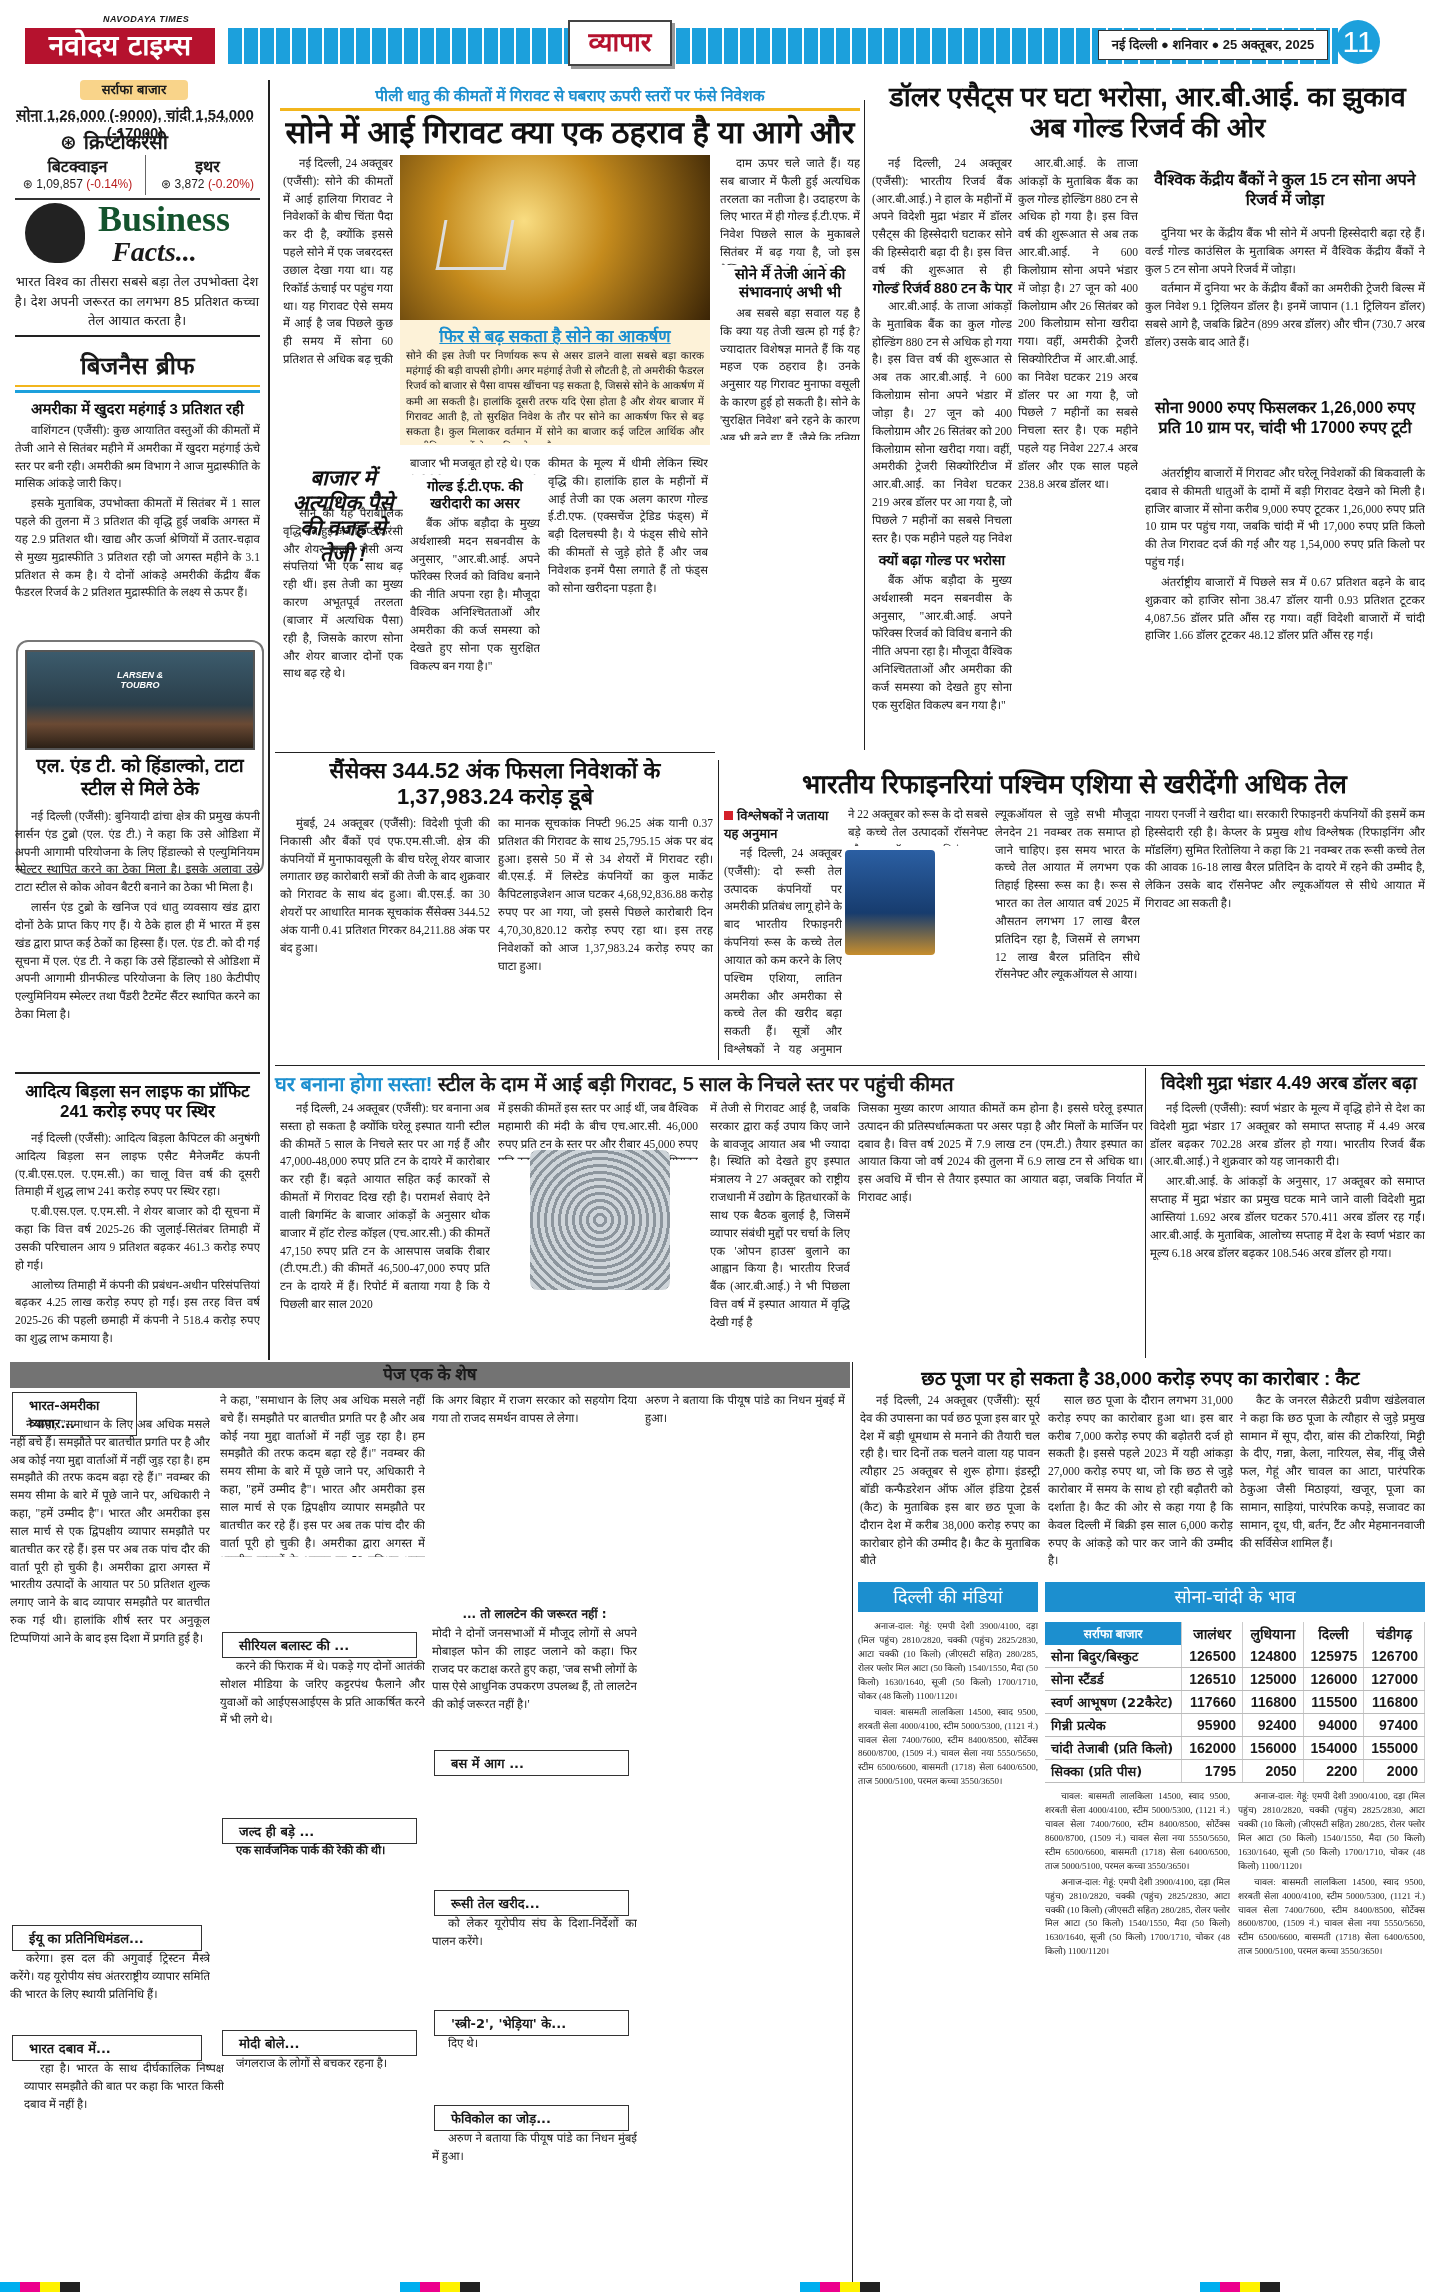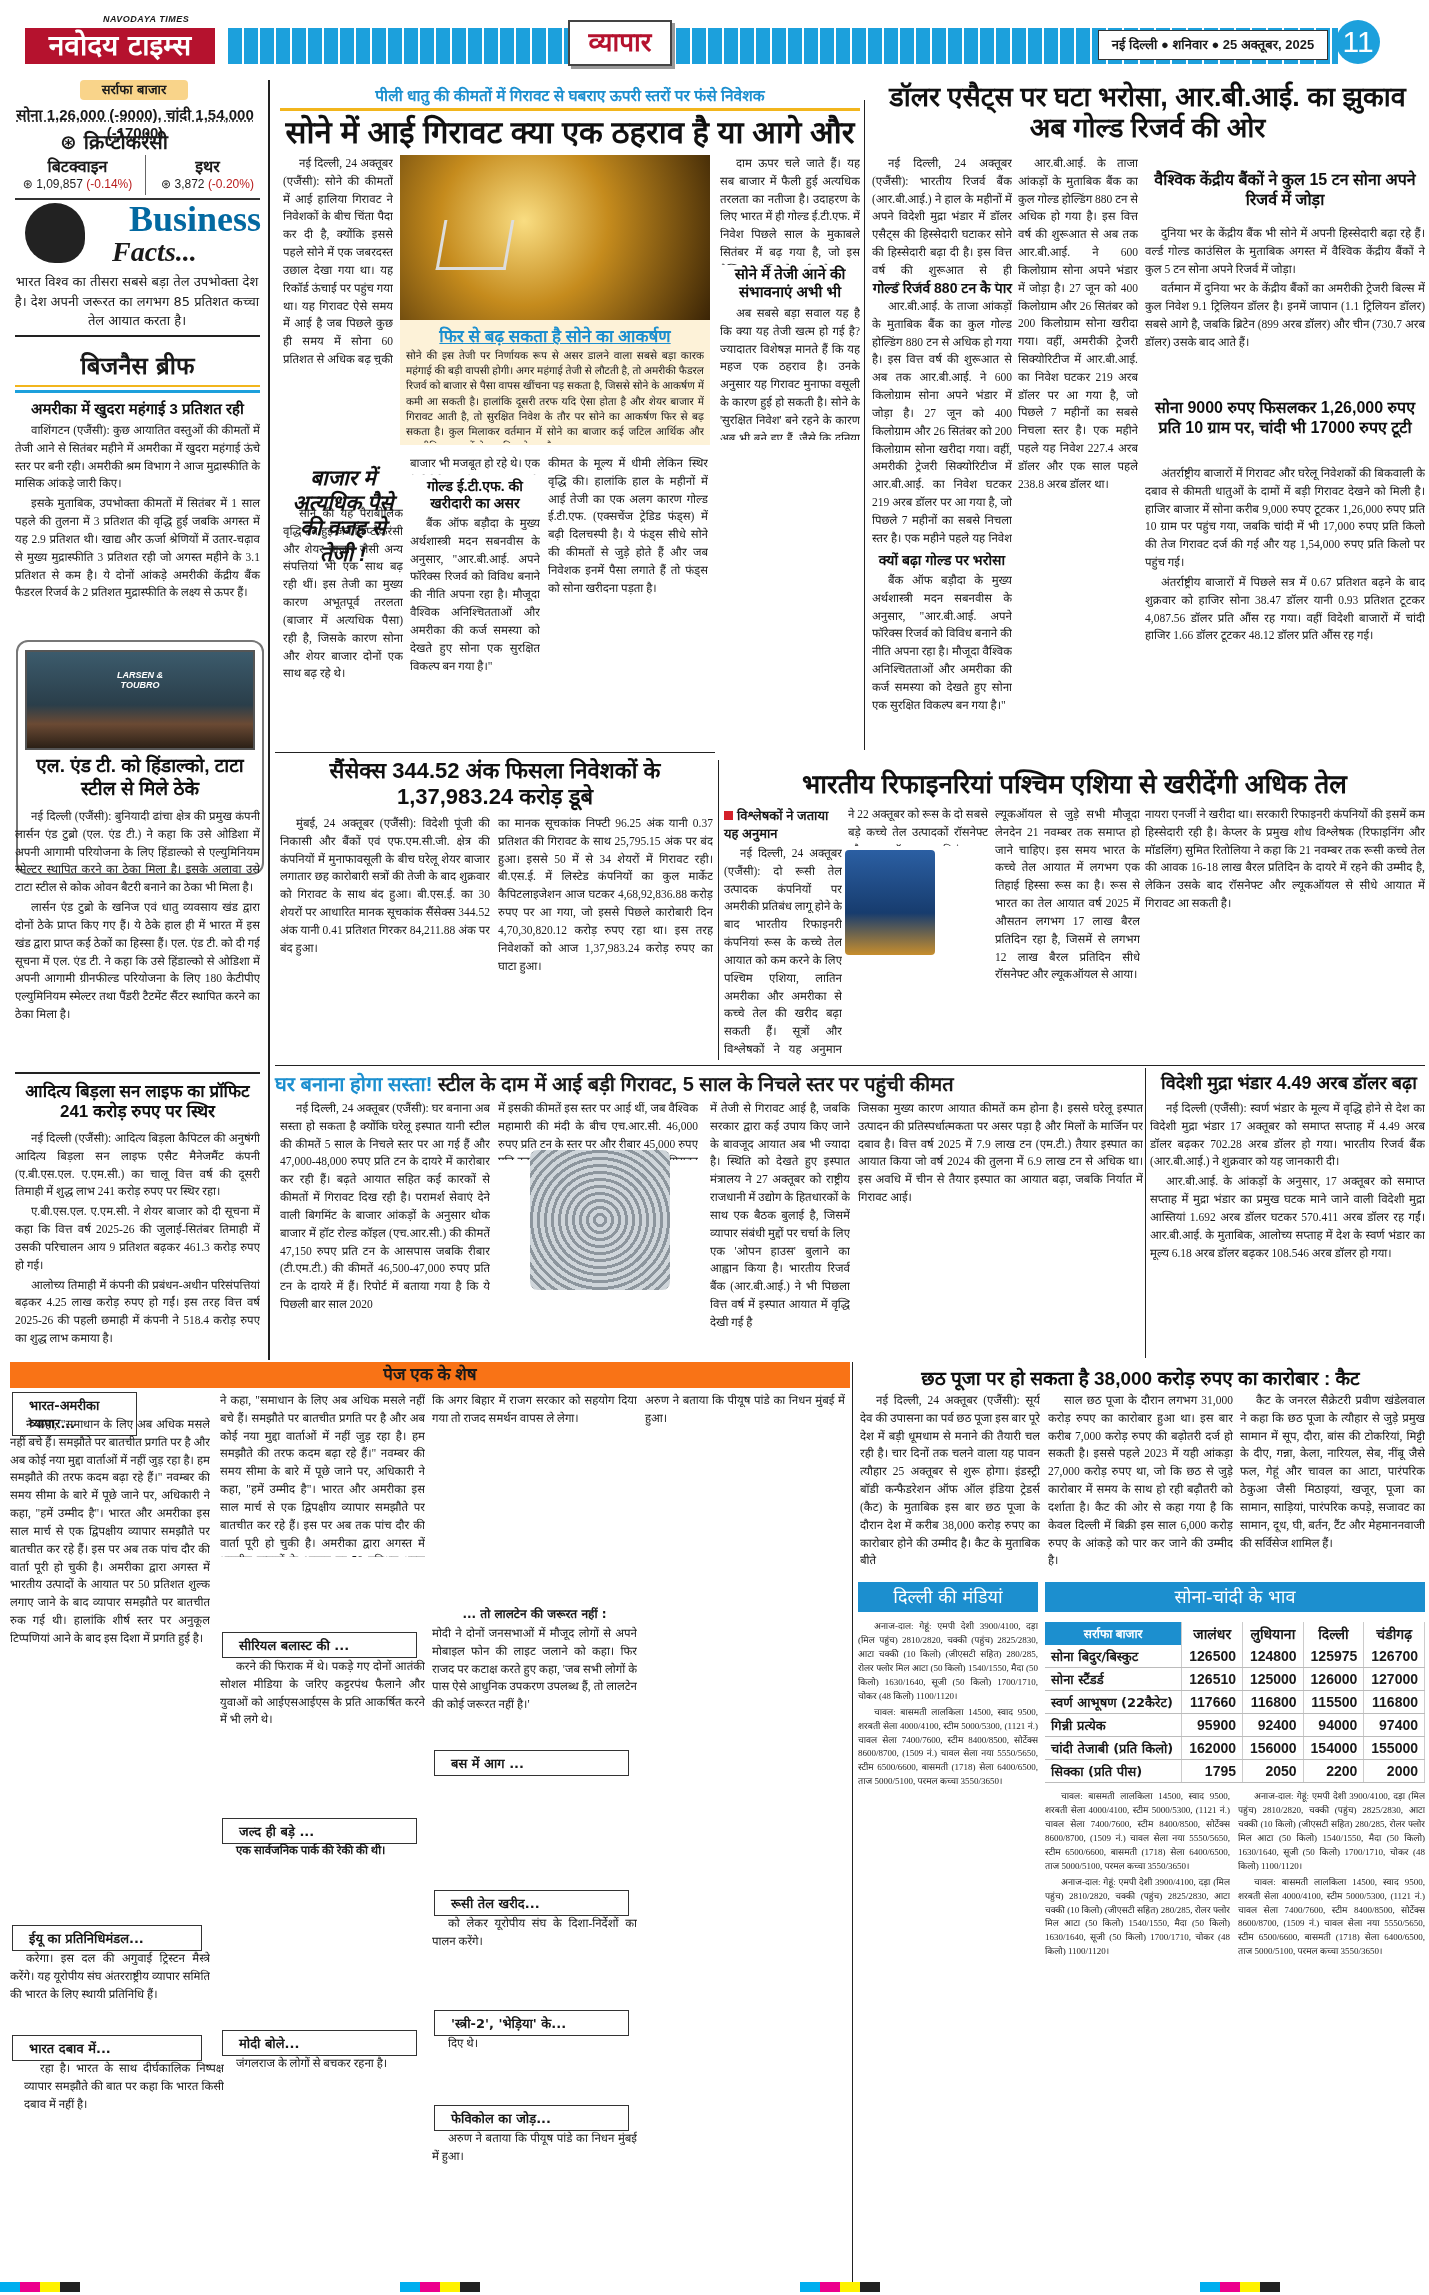--- a/index.html
+++ b/index.html
@@ -20,39 +20,39 @@
   
   .sarrafa-tag { left: 80px; top: 80px; width: 108px; height: 20px; background: #f9d48a; border-radius: 4px; font-size: 13px; font-weight: bold; text-align: center; line-height: 20px; font-family: "DejaVu Sans", sans-serif; }
   .rates-line { left: 10px; top: 104px; width: 250px; font-size: 15px; font-weight: bold; text-align: center; text-decoration: underline dotted; font-family: "Liberation Sans", sans-serif; }
   .crypto-title { left: 60px; top: 128px; font-size: 20px; font-weight: bold; font-family: "DejaVu Sans", sans-serif; }
   .crypto-col { top: 155px; width: 125px; text-align: center; }
   .crypto-name { font-size: 16px; font-weight: bold; font-family: "DejaVu Sans", sans-serif; }
   .crypto-val { font-size: 12px; font-family: "Liberation Sans", sans-serif; }
   .crypto-val .neg { color: #b91c1c; }
   .facts-wrap { left: 15px; top: 198px; width: 245px; height: 90px; border-top: 2px solid #333; }
   .facts-head { left: 25px; top: 203px; width: 60px; height: 60px; border-radius: 50% 50% 40% 50%; background: #222; }
-  .facts-title { left: 98px; top: 198px; font-size: 36px; font-weight: bold; color: #0369a1; font-family: "Liberation Serif", serif; margin-left: 31px; }
+  .facts-title { left: 98px; top: 198px; font-size: 36px; font-weight: bold; color: #14532d; font-family: "Liberation Serif", serif; }
   .facts-sub { left: 112px; top: 236px; font-size: 28px; font-style: italic; font-weight: bold; font-family: "Liberation Serif", serif; }
   .facts-text { left: 12px; top: 272px; width: 250px; font-size: 13px; text-align: center; line-height: 1.5; font-family: "DejaVu Sans", sans-serif; }
   .brief-title { left: 15px; top: 348px; width: 245px; font-size: 24px; text-align: center; font-family: "DejaVu Sans", sans-serif; font-weight: bold; border-bottom: 2px solid #f2b51c; padding-bottom: 4px; }
   .brief-rule { left: 15px; top: 390px; width: 245px; height: 3px; background: #1ca0dc; }
   .tile-img { background: linear-gradient(180deg, #3c5b6c 0%, #2a3e4a 55%, #6b4a34 75%, #2b2016 100%); }
   .l-t-img { left: 25px; top: 650px; width: 230px; height: 100px; border: 2px solid #555; }
   .l-t-logo { left: 100px; top: 670px; width: 80px; font-size: 9px; color: #fff; font-style: italic; font-weight: bold; text-align: center; font-family: "Liberation Sans", sans-serif; }
   .l-t-frame { left: 16px; top: 640px; width: 248px; height: 235px; border: 2px solid #777; border-radius: 12px; }
 
   .gold-img { left: 570px; top: 170px; width: 150px; height: 160px; background: radial-gradient(circle at 40% 40%, #f9dd82 0%, #c58b1d 40%, #3a2406 100%); }
   .gold-cart { left: 590px; top: 240px; width: 70px; height: 50px; border: 3px solid #ddd; border-top: none; transform: skewX(-10deg); }
   .box-cream { left: 475px; top: 320px; width: 380px; height: 140px; background: #fdf2d8; }
 
   .steel-img { left: 530px; top: 1150px; width: 140px; height: 140px; background: repeating-radial-gradient(circle at 50% 50%, #cfd5da 0 4px, #8c959d 4px 7px); border-radius: 8px; }
   .oil-img { left: 845px; top: 850px; width: 90px; height: 105px; background: linear-gradient(180deg, #2b5fa3 0%, #173c6e 60%, #c78e2d 100%); border-radius: 4px; }
 
   .bluebar { background: #1c8fcf; color: #fff; text-align: center; font-family: "DejaVu Sans", sans-serif; }
-  .cream-bar { background: #f97316; text-align: center; font-family: "Liberation Sans", sans-serif; font-weight: bold; }
+  .cream-bar { background: #737373; text-align: center; font-family: "Liberation Sans", sans-serif; font-weight: bold; }
   .boxed-sub { border: 1.5px solid #333; padding: 3px 16px; font-family: "DejaVu Sans", sans-serif; font-weight: bold; font-size: 13px; }
 
   table.rates { border-collapse: collapse; font-family: "Liberation Sans", sans-serif; }
   table.rates th { font-size: 14px; font-weight: bold; padding: 2px 6px; text-align: center; border-right: 1px solid #ccc; }
   table.rates td { font-size: 14px; font-weight: bold; padding: 2px 6px; text-align: right; border-bottom: 1px solid #bbb; border-right: 1px solid #ccc; }
   table.rates td.lbl { text-align: left; font-family: "DejaVu Sans", sans-serif; font-size: 13px; }
   table.rates th.corner { background: #1c8fcf; color: #fff; font-size: 12px; }
 </style>
 </head>
 <body>

